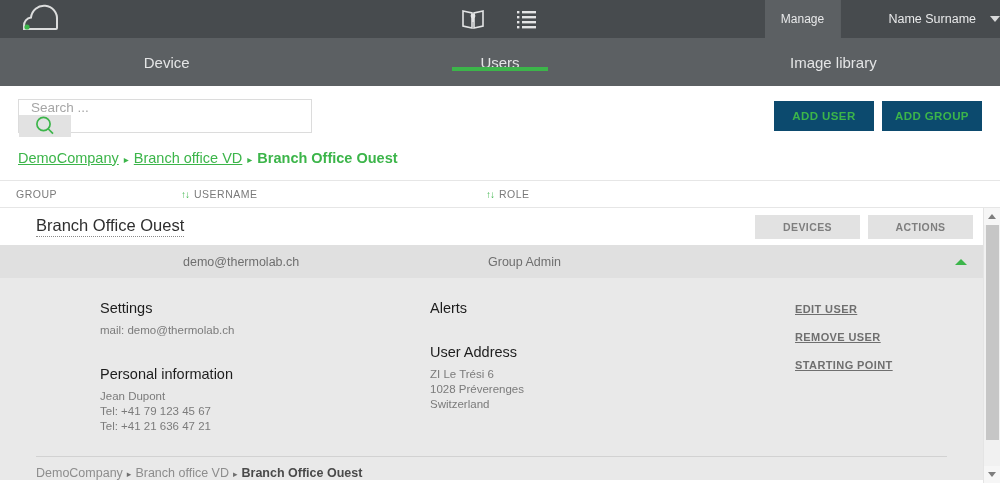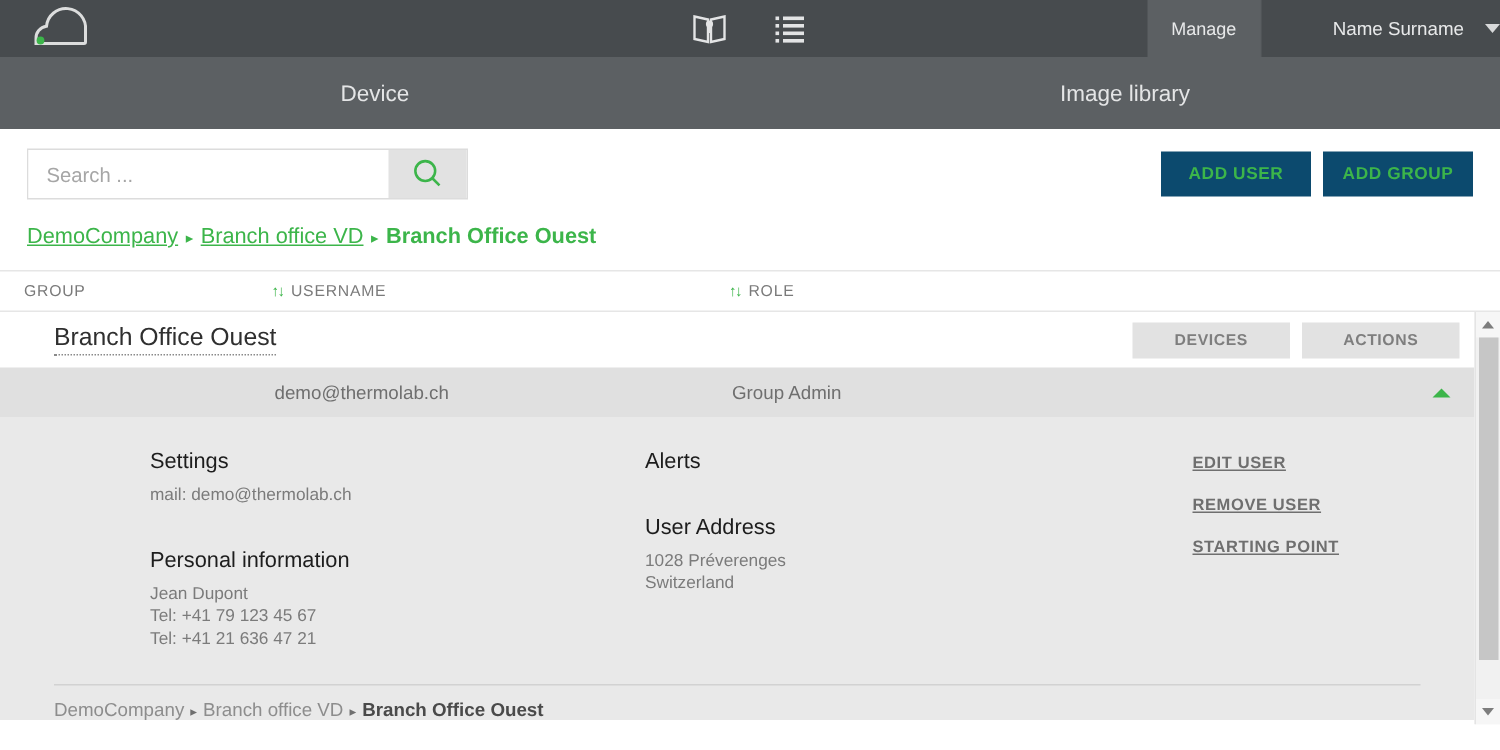--- a/index.html
+++ b/index.html
@@ -114,20 +114,21 @@
     display: flex;
     align-items: center;
     padding: 0 18px;
   }
   .search-box {
     display: flex;
     align-items: stretch;
     height: 34px;
     border: 1px solid #dcdcdc;
     width: 294px;
+    flex-direction: column;
   }
   .search-input {
     flex: 1;
     border: none;
     outline: none;
     padding: 0 12px;
     font-size: 13.5px;
     color: #555;
     font-family: "Liberation Sans", sans-serif;
     background: #fff;
@@ -401,20 +402,24 @@
       <span class="caret-down"></span>
     </div>
   </div>
 </div>
 
 <div class="navbar">
   <div class="nav-tab">
     <span>Device</span>
 
   </div>
+  <div class="nav-tab active">
+    <span>Users</span>
+    <span class="nav-underline"></span>
+  </div>
   <div class="nav-tab">
     <span>Image library</span>
 
   </div>
 </div>
 
 <div class="toolrow">
   <div class="search-box">
     <input class="search-input" type="text" placeholder="Search ..." style="">
     <button class="search-btn">
@@ -483,20 +488,21 @@
             <div class="d-line">Tel: +41 21 636 47 21</div>
           </div>
         </div>
 
         <div class="dcol-2">
           <div class="d-block">
             <div class="d-head">Alerts</div>
           </div>
           <div class="d-block">
             <div class="d-head">User Address</div>
+            <div class="d-line">ZI Le Trési 6</div>
             <div class="d-line">1028 Préverenges</div>
             <div class="d-line">Switzerland</div>
           </div>
         </div>
 
         <div class="dcol-3">
           <span class="action-link">EDIT USER</span>
           <span class="action-link">REMOVE USER</span>
           <span class="action-link">STARTING POINT</span>
         </div>

